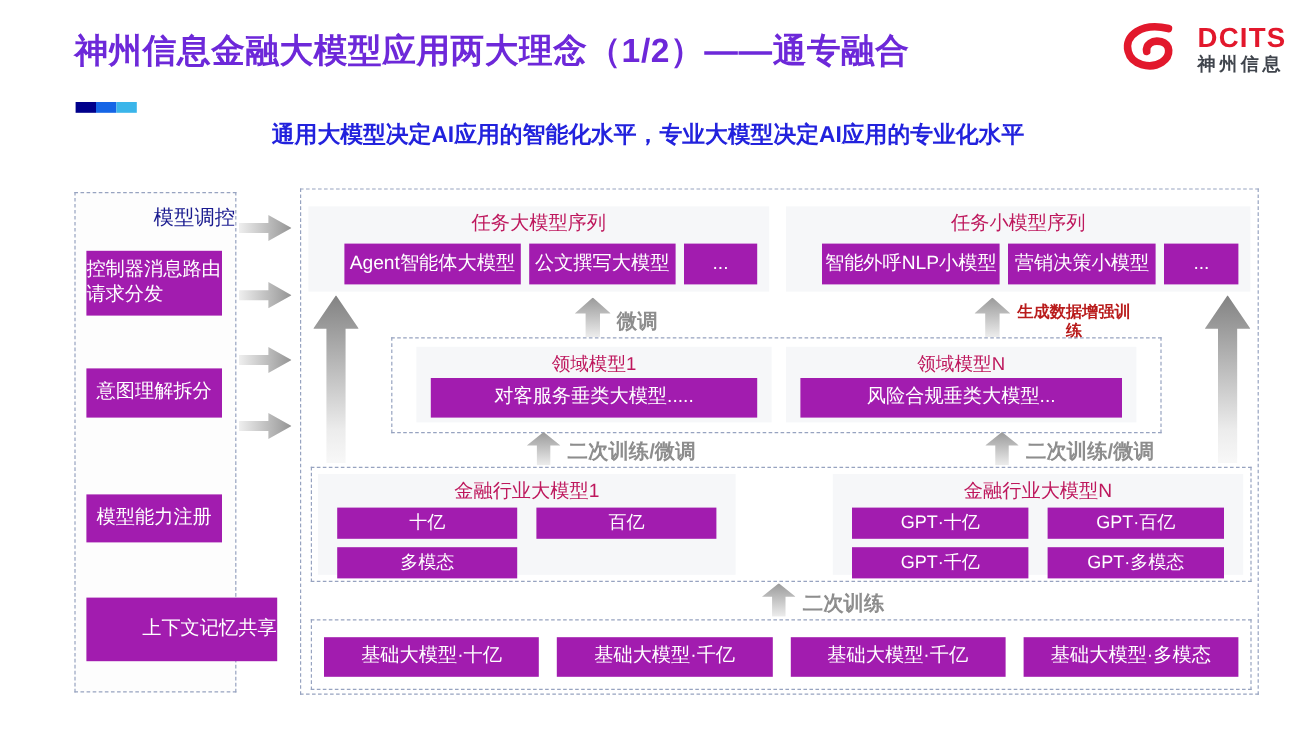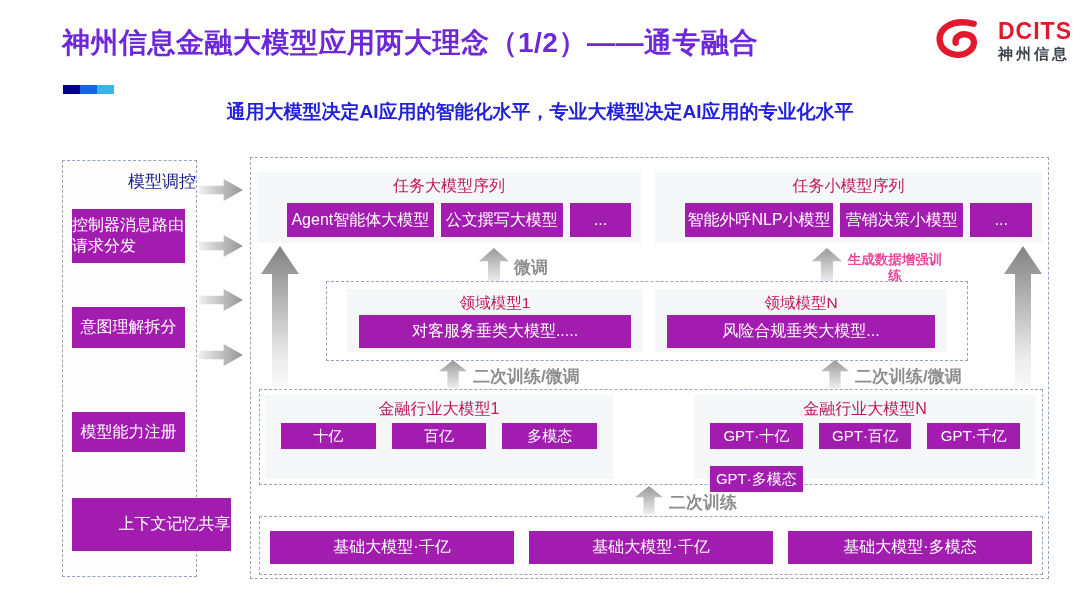--- a/index.html
+++ b/index.html
@@ -45,32 +45,32 @@
   }
   .arrow-up-tall{
     clip-path:polygon(50% 0,100% 20%,71% 20%,71% 100%,29% 100%,29% 20%,0 20%);
     background:linear-gradient(180deg,#828282 0%,#ececec 80%,#f8f8f8 100%);
   }
   .arrow-up-small{
     clip-path:polygon(50% 0,100% 40%,70% 40%,70% 100%,30% 100%,30% 40%,0 40%);
     background:linear-gradient(180deg,#9a9a9a 0%,#ededed 100%);
   }
   .flow-label{color:#8d8d8d;font-size:17px;font-weight:bold;white-space:nowrap;}
-  .flow-label-wrap{color:#ec4899;font-size:13.5px;font-weight:bold;text-align:center;line-height:1.2;white-space:normal;}
+  .flow-label-wrap{color:#b91c1c;font-size:13.5px;font-weight:bold;text-align:center;line-height:1.2;white-space:normal;}
   
   .main-box{left:250px;top:157px;width:797px;height:420px;border:1px dashed #97a3c0;}
   .panel{background:#f6f7f9;position:absolute;}
   .panel-title{
     position:absolute;top:4px;left:0;width:100%;text-align:center;
     font-size:16px;font-weight:normal;color:#be185d;
   }
   .row-btns{position:absolute;left:10px;right:10px;top:31px;height:34px;display:flex;gap:7px;padding-left:20px;}
   .row-btns .btn{height:34px;}
   .dashed-box{position:absolute;border:1px dashed #97a3c0;}
-  .grid-btns{position:absolute;left:16px;right:16px;top:28px;display:grid;grid-template-columns:1fr 1fr 1fr;gap:17px 16px;}
+  .grid-btns{position:absolute;left:16px;right:16px;top:28px;display:grid;grid-template-columns:1fr 1fr;gap:7px 16px;}
   .grid-btns .btn{height:26px;font-size:15px;}
   .found-row{position:absolute;left:10px;right:10px;top:14px;height:33px;display:flex;gap:15px;}
   .found-row .btn{flex:1;height:33px;}
 </style>
 </head>
 <body>
 
 <div class="abs page-title">神州信息金融大模型应用两大理念（1/2）——通专融合</div>
 <div class="abs accent-bar">
   <span style="background:#00008b"></span>
@@ -161,19 +161,20 @@
         <div class="btn">GPT·多模态</div>
       </div>
     </div>
   </div>
 
   <div class="arrow-up-small" style="position:absolute;left:384px;top:328px;width:28px;height:28px;"></div>
   <div class="flow-label" style="position:absolute;left:418px;top:333px;">二次训练</div>
 
   <div class="dashed-box" style="left:8px;top:358px;width:782px;height:57px;">
     <div class="found-row">
+      <div class="btn">基础大模型·十亿</div>
       <div class="btn">基础大模型·千亿</div>
       <div class="btn">基础大模型·千亿</div>
       <div class="btn">基础大模型·多模态</div>
     </div>
   </div>
 
 </div>
 
 </body></html>

